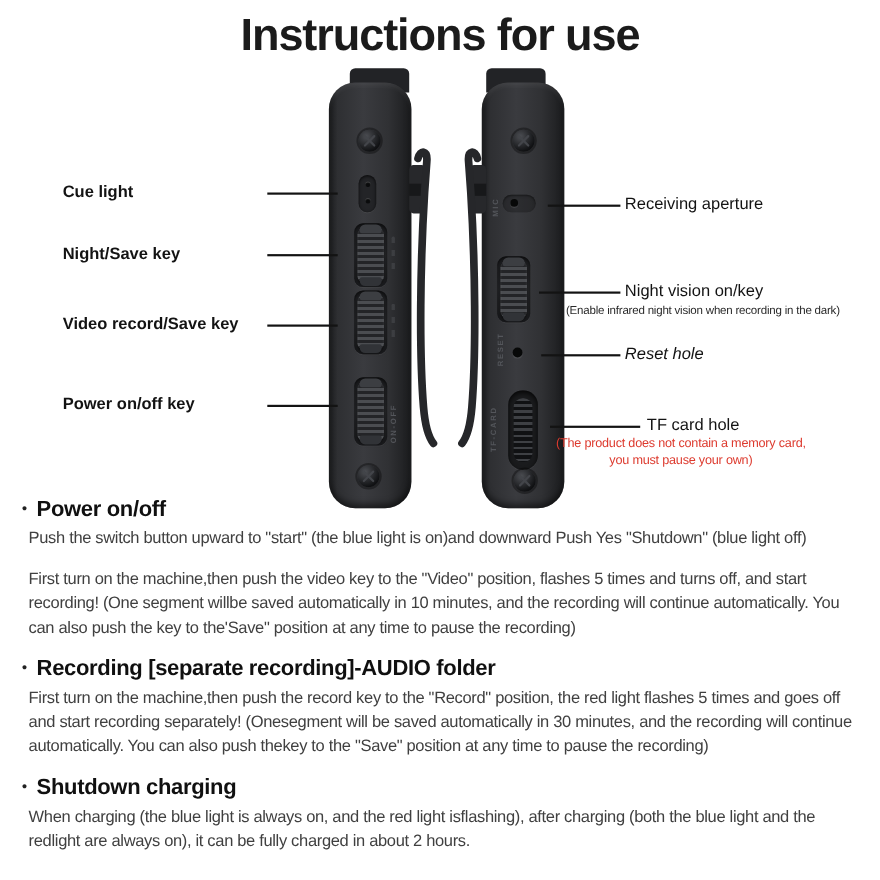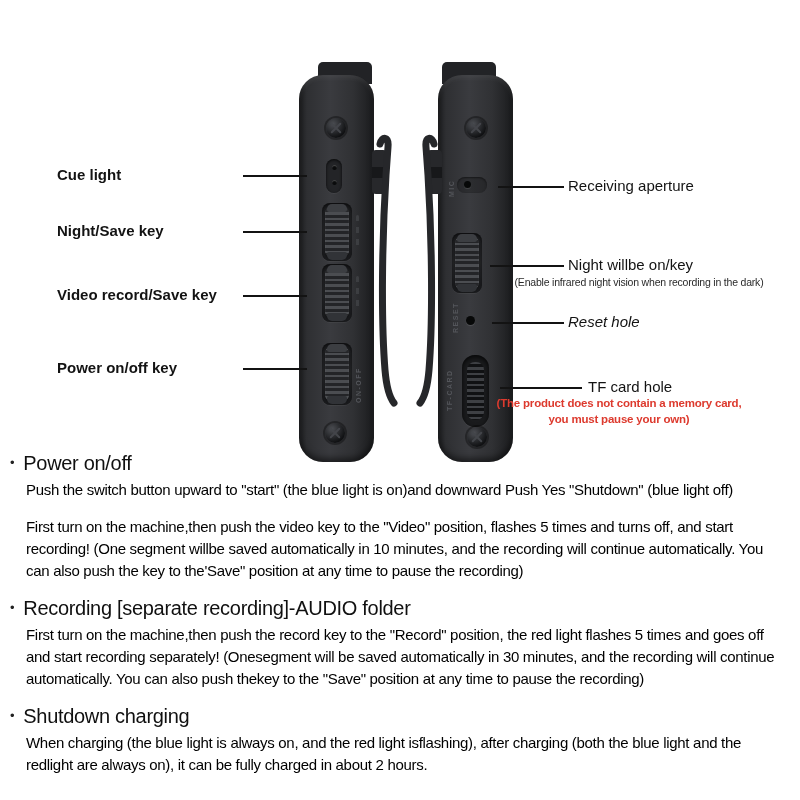--- a/index.html
+++ b/index.html
@@ -79,36 +79,37 @@
     opacity:.55;
   }
   
   .clips{position:absolute;left:368px;top:130px;}
   
   .lead{position:absolute;height:2px;background:#131313;}
   .lbl{position:absolute;font-size:15px;color:#131313;white-space:nowrap;}
   .lbl.left{width:180px;left:57px;font-weight:bold;}
   .lbl.right{left:568px;text-align:left;}
   .note{position:absolute;font-size:10.5px;color:#2a2a2a;text-align:center;letter-spacing:-0.2px;}
-  .warn{position:absolute;font-size:11.5px;text-align:center;letter-spacing:-0.2px;font-weight:700;}
+  .warn{position:absolute;font-size:11.5px;text-align:center;letter-spacing:-0.2px;font-weight:400;}
   
   .sections{position:absolute;left:10px;top:452px;width:782px;}
   .section{margin-bottom:15px;}
-  .sec-head{font-size:20px;font-weight:400;letter-spacing:-0.3px;color:#101010;margin:0 0 4px 0;}
+  .sec-head{font-size:20px;font-weight:700;letter-spacing:-0.3px;color:#101010;margin:0 0 4px 10px;}
   .sec-head .bullet{font-size:13px;vertical-align:3px;margin-right:9px;color:#222;}
   .sec-body{
-    font-size:15px;line-height:22px;letter-spacing:-0.3px;color:#000000;
+    font-size:15px;line-height:22px;letter-spacing:-0.3px;color:#404040;
     margin:0 0 0 16px;width:762px;
   }
 </style>
 </head>
 <body>
 
 <div class="page">
 
+  <div class="title">Instructions for use</div>
 
   <div>
 
     <div class="dev-tab" style="left:318px;"></div>
     <div class="dev-tab" style="left:442px;"></div>
 
     <div class="device" style="left:299px;">
       <div class="screw" style="left:27px;top:43px;"></div>
       <div class="cuelight">
         <div class="dot" style="top:6px;"></div>
@@ -162,21 +163,21 @@
     <div class="lead" style="top:265px;left:490px;width:74px;"></div>
     <div class="lead" style="top:322px;left:492px;width:72px;"></div>
     <div class="lead" style="top:387px;left:500px;width:82px;"></div>
 
     <div class="lbl left" style="top:166px;">Cue light</div>
     <div class="lbl left" style="top:222px;">Night/Save key</div>
     <div class="lbl left" style="top:286px;">Video record/Save key</div>
     <div class="lbl left" style="top:359px;">Power on/off key</div>
 
     <div class="lbl right" style="top:177px;">Receiving aperture</div>
-    <div class="lbl right" style="top:256px;">Night willbe on/key</div>
+    <div class="lbl right" style="top:256px;">Night vision on/key</div>
     <div class="note" style="left:480px;top:276px;width:318px;">(Enable infrared night vision when recording in the dark)</div>
     <div class="lbl right" style="top:313px;font-style:italic;">Reset hole</div>
     <div class="lbl" style="left:588px;top:378px;">TF card hole</div>
     <div class="warn" style="left:494px;top:397px;width:250px;color:#dd3a2e;">(The product does not contain a memory card,</div>
     <div class="warn" style="left:494px;top:413px;width:250px;color:#dd3a2e;">you must pause your own)</div>
   </div>
 
   <div class="sections">
 
     <div class="section">

